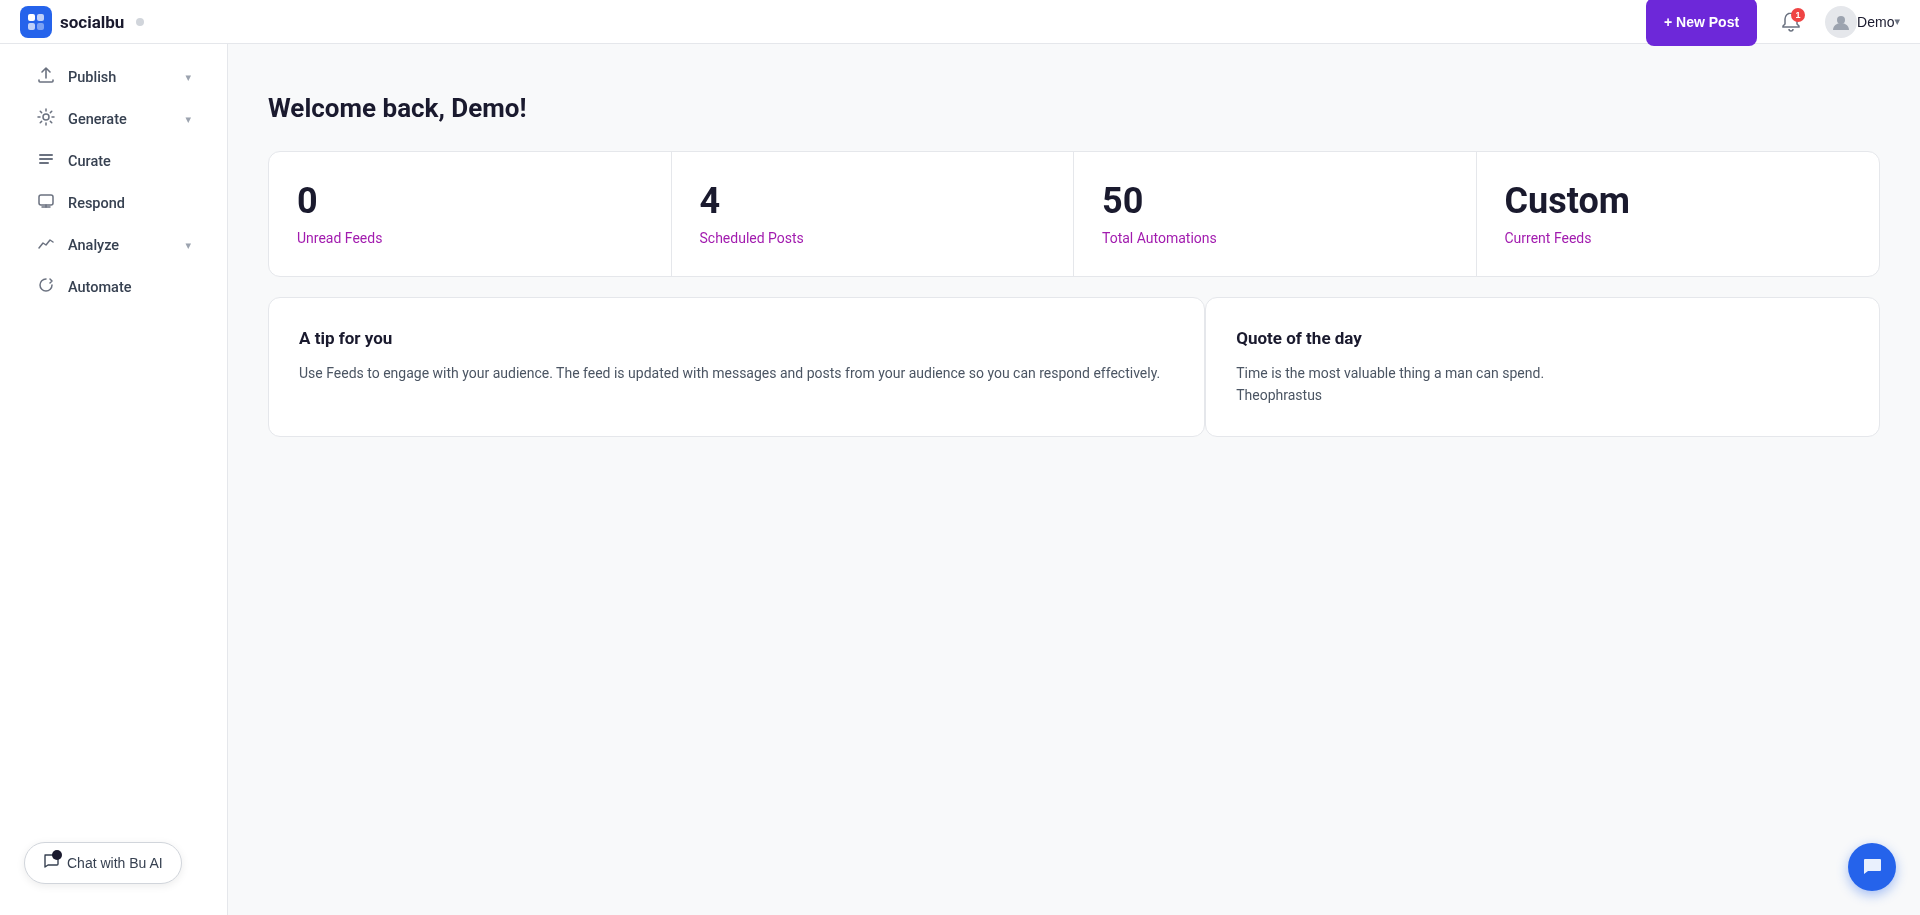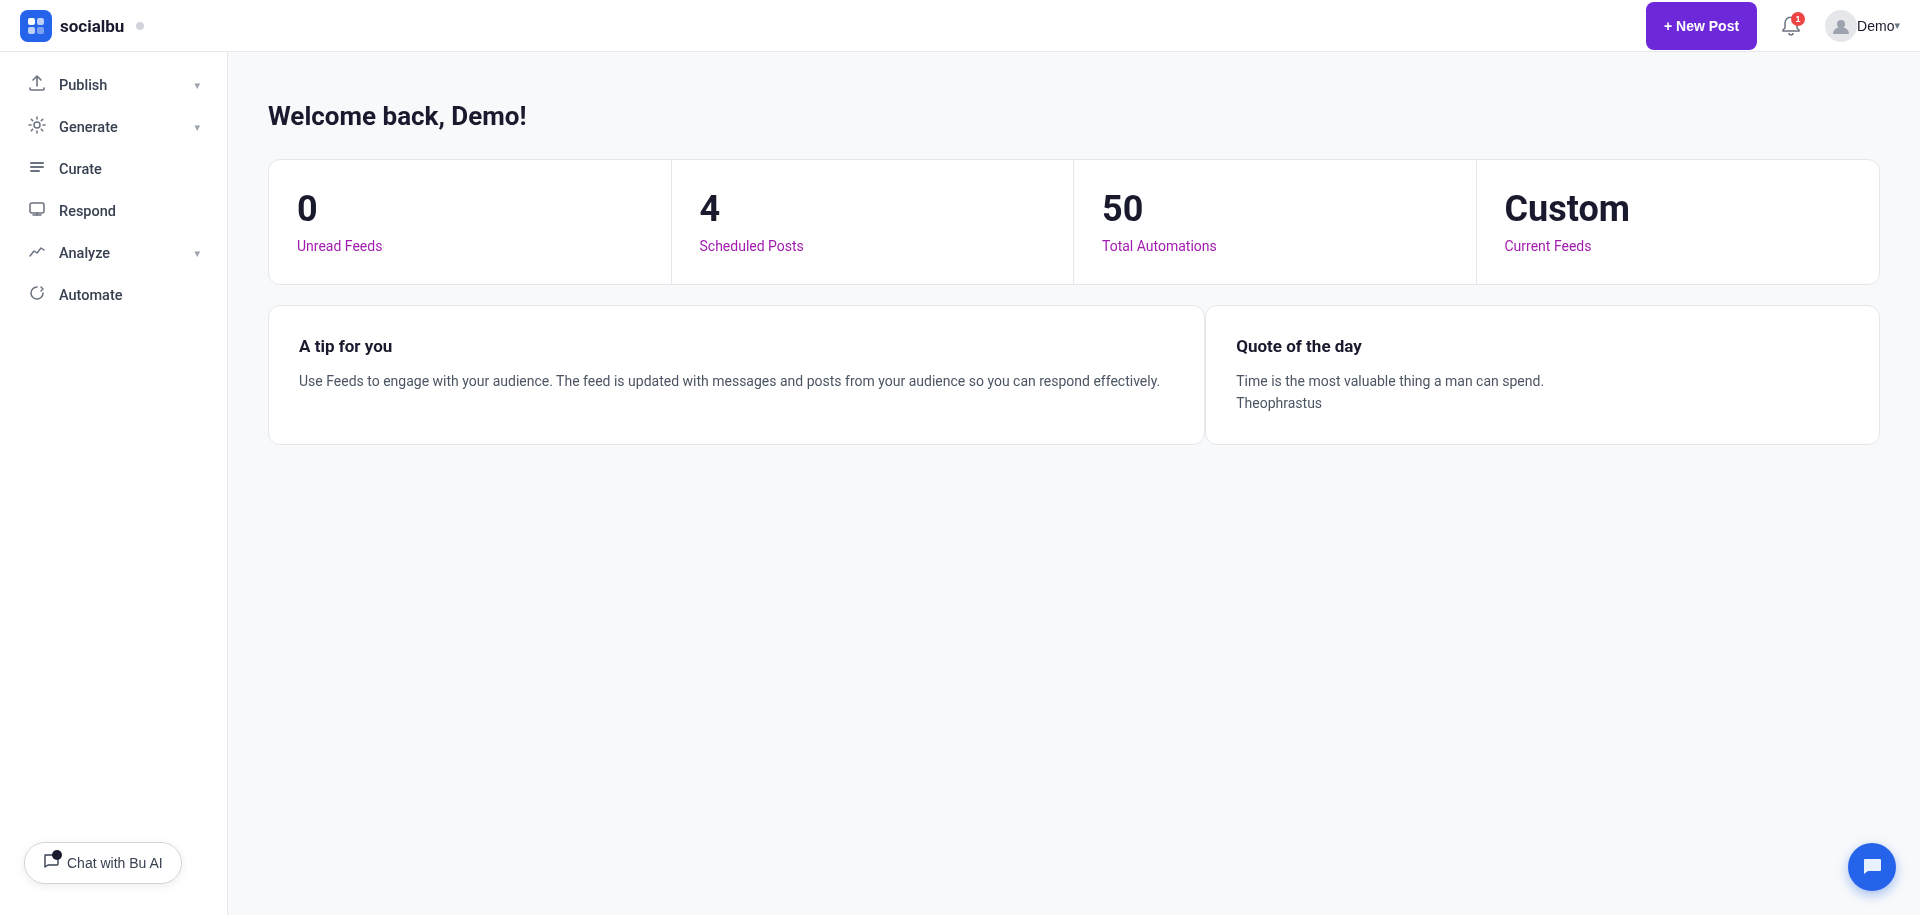--- a/index.html
+++ b/index.html
@@ -1,20 +1,20 @@
 <!DOCTYPE html>
 <html><head>
   <meta charset="utf-8">
   <style>
     * { margin: 0; padding: 0; box-sizing: border-box; }
     body { font-family: -apple-system, BlinkMacSystemFont, 'Segoe UI', Roboto, sans-serif; background: #f8f9fa; color: #1a1a2e; display: flex; flex-direction: column; height: 100vh; overflow: hidden; }
 
     
     .topnav {
-      height: 52px;
+      height: 44px;
       background: #fff;
       border-bottom: 1px solid #e5e7eb;
       display: flex;
       align-items: center;
       justify-content: space-between;
       padding: 0 20px;
       z-index: 100;
     }
     .logo-area {
       display: flex;
@@ -125,21 +125,21 @@
       display: flex;
       flex: 1;
       overflow: hidden;
     }
 
     
     .sidebar {
       width: 228px;
       background: #fff;
       border-right: 1px solid #e5e7eb;
-      padding: 12px 7px;
+      padding: 12px 16px;
       display: flex;
       flex-direction: column;
       overflow-y: auto;
     }
     .sidebar-item {
       display: flex;
       align-items: center;
       justify-content: space-between;
       padding: 10px 20px;
       cursor: pointer;

